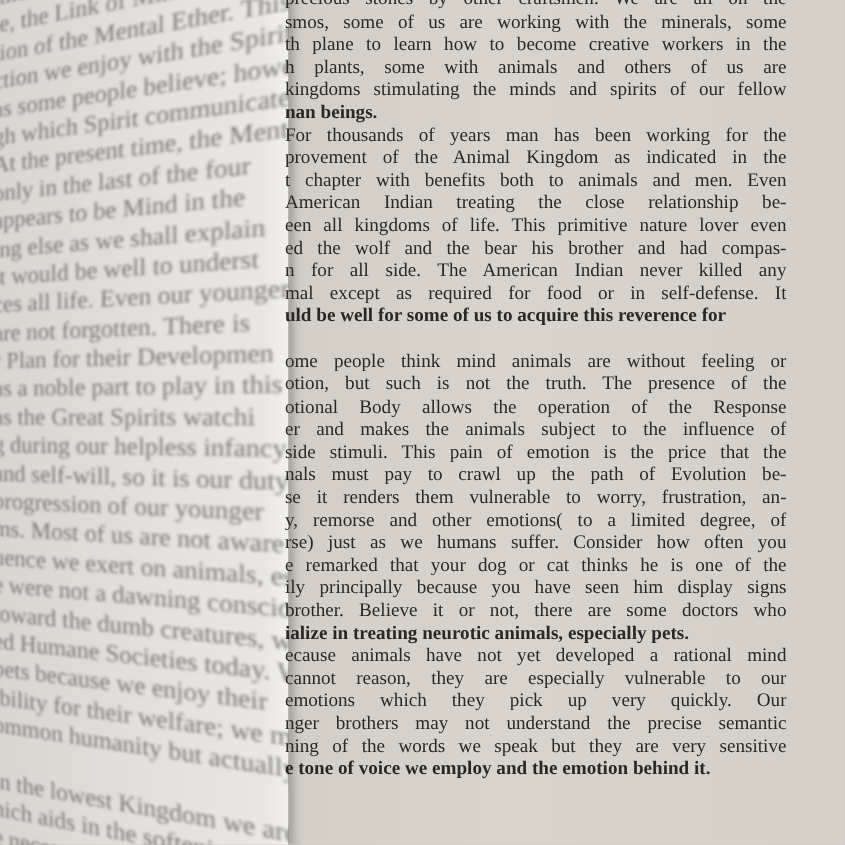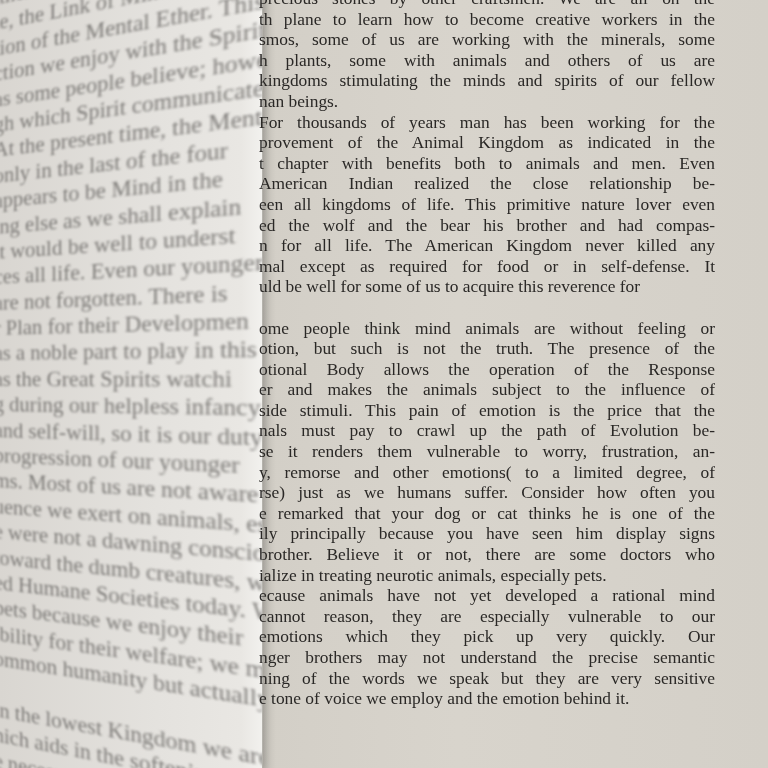--- a/index.html
+++ b/index.html
@@ -23,21 +23,21 @@
       background: linear-gradient(90deg, rgba(0,0,0,0.10), rgba(0,0,0,0));
       pointer-events: none;
     }
     .right-text {
       position: absolute; left: 259px; top: -12px; width: 456px;
       font-family: "Liberation Serif", "DejaVu Serif", serif;
       font-size: 17.4px; line-height: 20.6px; color: #2a2826;
       white-space: nowrap;
     }
     .right-text .line { display: block; text-align: justify; text-align-last: justify; height: 20.6px; overflow: hidden; }
-    .right-text .line.last { text-align-last: left; }
+    .right-text .line.last { text-align-last: left; font-weight: bold; }
     .right-text .gap { display: block; height: 20.6px; }
     .left-text {
       position: absolute; left: -6px; top: -14px; width: 290px;
       font-family: "Liberation Serif", "DejaVu Serif", serif;
       font-size: 21px; line-height: 25.4px; color: #7d7b78;
       filter: blur(1.1px);
       transform: perspective(600px) rotateY(-18deg);
       transform-origin: left center;
       white-space: nowrap;
     }
@@ -79,32 +79,32 @@
       <span class="line">ommon humanity but actually</span>
       <span class="gap"></span>
       <span class="line"> in the lowest Kingdom we are</span>
       <span class="line">hich aids in the softening and</span>
       <span class="line">e necessary to counteract the</span>
     </div>
 </div>
 <div class="gutter-shadow"></div>
 <div class="right-text" id="right-text">
     <span class="line">precious stones by other craftsmen. We are all on the</span>
+    <span class="line">smos, some of us are working with the minerals, some</span>
     <span class="line">th plane to learn how to become creative workers in the</span>
-    <span class="line">smos, some of us are working with the minerals, some</span>
     <span class="line">h plants, some with animals and others of us are</span>
     <span class="line">kingdoms stimulating the minds and spirits of our fellow</span>
     <span class="line last">nan beings.</span>
     <span class="line">For thousands of years man has been working for the</span>
     <span class="line">provement of the Animal Kingdom as indicated in the</span>
     <span class="line">t chapter with benefits both to animals and men. Even</span>
-    <span class="line"> American Indian realized the close relationship be-</span>
+    <span class="line"> American Indian treating the close relationship be-</span>
     <span class="line">een all kingdoms of life. This primitive nature lover even</span>
     <span class="line">ed the wolf and the bear his brother and had compas-</span>
-    <span class="line">n for all life. The American Kingdom never killed any</span>
+    <span class="line">n for all side. The American Indian never killed any</span>
     <span class="line">mal except as required for food or in self-defense. It</span>
     <span class="line last">uld be well for some of us to acquire this reverence for</span>
     <span class="gap"></span>
     <span class="line">ome people think mind animals are without feeling or</span>
     <span class="line">otion, but such is not the truth. The presence of the</span>
     <span class="line">otional Body allows the operation of the Response</span>
     <span class="line">er and makes the animals subject to the influence of</span>
     <span class="line">side stimuli. This pain of emotion is the price that the</span>
     <span class="line">nals must pay to crawl up the path of Evolution be-</span>
     <span class="line">se it renders them vulnerable to worry, frustration, an-</span>

